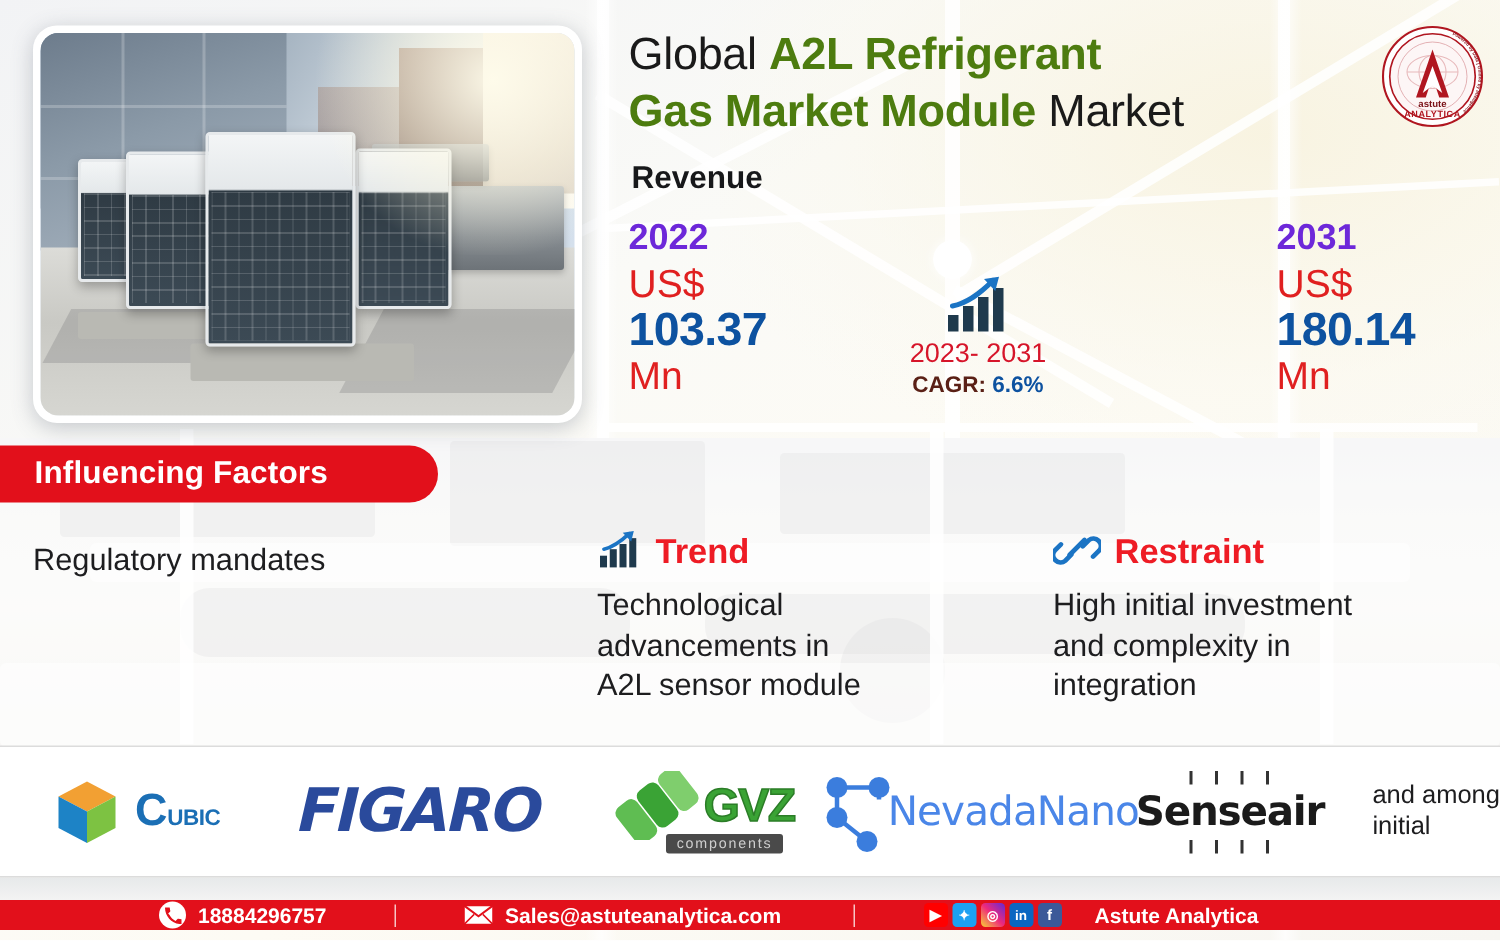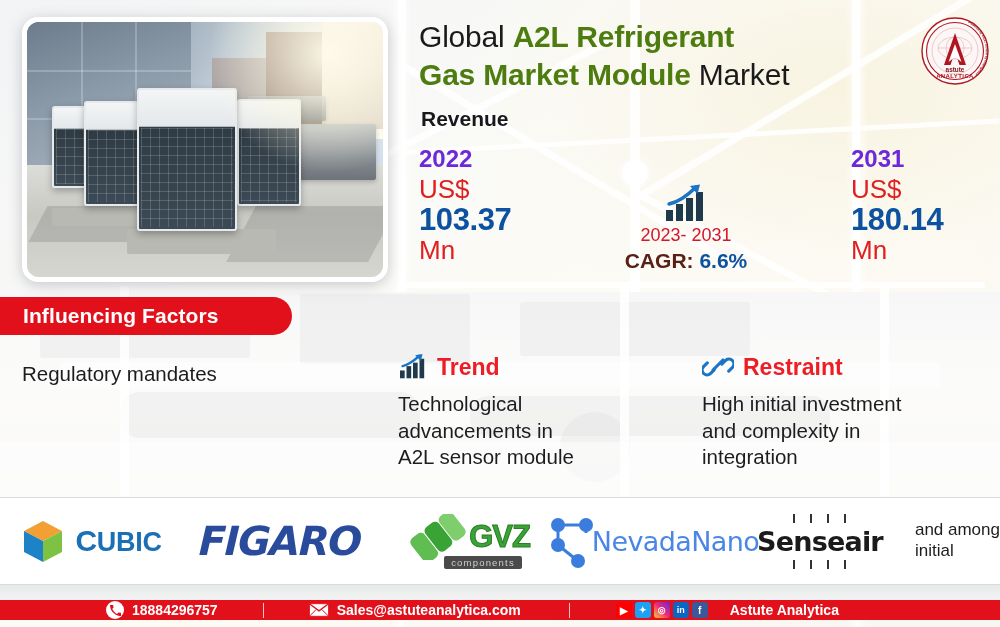--- a/index.html
+++ b/index.html
@@ -69,23 +69,23 @@
   .rev-label{position:absolute;left:421px;top:107px;font-size:21px;font-weight:700;color:#17181a;}
 
   .rev-col{position:absolute;}
   .rev-col .yr{font-size:24px;font-weight:700;color:#6d28d9;line-height:1.1;margin-bottom:4px;}
   .rev-col .usd{font-size:26px;color:#e02020;line-height:1.06;font-weight:400;}
   .rev-col .num{font-size:31px;color:#0d52a0;font-weight:700;line-height:1.06;letter-spacing:-0.4px;}
   .rev-col .mn{font-size:26px;color:#e02020;line-height:1.06;font-weight:400;}
   .rev-left{left:419px;top:146px;}
   .rev-right{left:851px;top:146px;}
 
-  .cagr-box{position:absolute;left:606px;top:183px;width:160px;text-align:center;}
+  .cagr-box{position:absolute;left:572px;top:183px;width:160px;text-align:center;}
   .cagr-years{font-size:18px;color:#d6152a;margin-top:2px;line-height:1.2;}
-  .cagr-line{font-size:21px;color:#5a2016;font-weight:700;line-height:1.3;text-align:center;}
+  .cagr-line{font-size:15px;color:#5a2016;font-weight:700;line-height:1.3;text-align:center;}
   .cagr-line .pct{color:#0d52a0;}
   .chart-ico{display:block;margin:0 auto 1px auto;}
 
   
   .if-banner{position:absolute;left:0;top:297px;width:292px;height:38px;
     background:#e2101b;border-radius:0 19px 19px 0;
     display:flex;align-items:center;}
   .if-banner span{color:#fff;font-size:21px;font-weight:700;margin-left:23px;letter-spacing:0.1px;}
 
   .factors{position:absolute;left:0;top:352px;width:1000px;height:140px;display:flex;}
@@ -98,21 +98,21 @@
   .f-body{margin-top:9px;font-size:20.5px;line-height:1.30;color:#1d1d1f;font-weight:400;}
 
   
   .logos{position:absolute;left:0;top:498px;width:1000px;height:86px;
     background:#ffffff;display:flex;align-items:center;}
   .logo-cell{display:flex;align-items:center;justify-content:center;height:86px;}
 
   .cubic{display:flex;align-items:center;gap:7px;}
   .cubic-txt{font-weight:700;color:#1b6fb5;letter-spacing:-0.3px;}
   .cubic-txt .big{font-size:30px;}
-  .cubic-txt .sm{font-size:27px;}
+  .cubic-txt .sm{font-size:15px;}
 
   .figaro{font-size:40px;font-weight:700;color:#2a4a9c;letter-spacing:-1.5px;
     font-family:"DejaVu Sans", sans-serif;font-style:italic;transform:skewX(-2deg);}
 
   .gvz-wrap{display:flex;flex-direction:column;align-items:flex-start;}
   .gvz-row{display:flex;align-items:center;gap:3px;}
   .gvz-txt{font-size:31px;font-weight:700;color:#3aa335;letter-spacing:-1px;
     -webkit-text-stroke:1px #2b7d27;}
   .gvz-sub{background:#4a4a4a;color:#cfcfcf;font-size:9.5px;letter-spacing:1.2px;
     padding:1px 7px 1px 7px;border-radius:2px;margin-left:34px;margin-top:-4px;}

